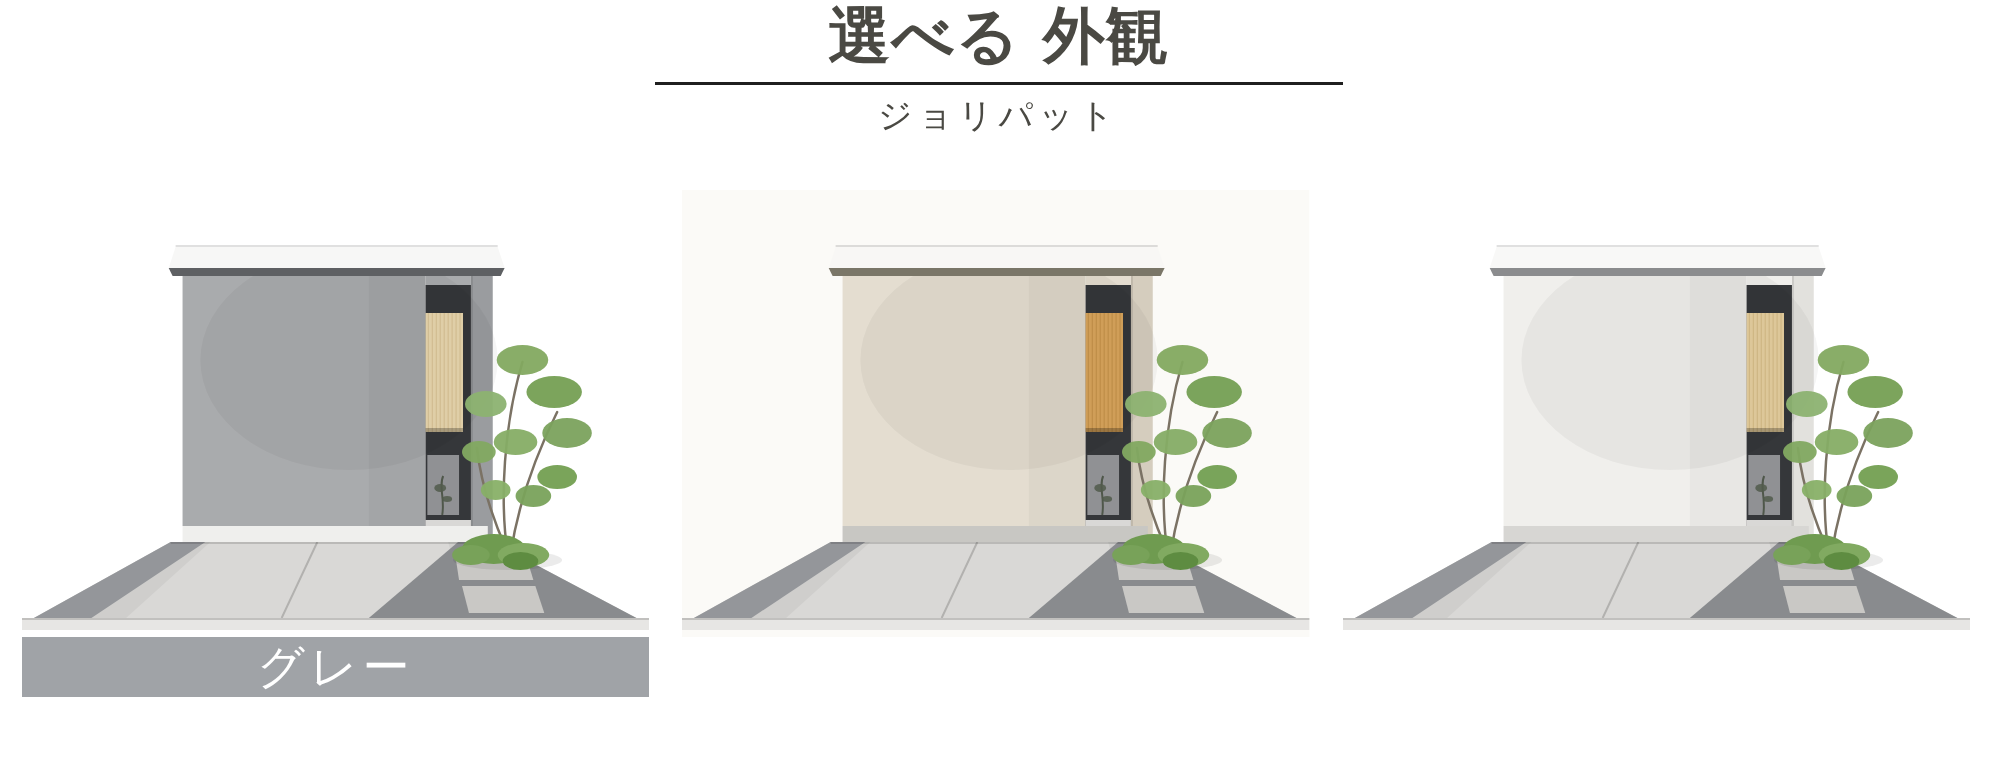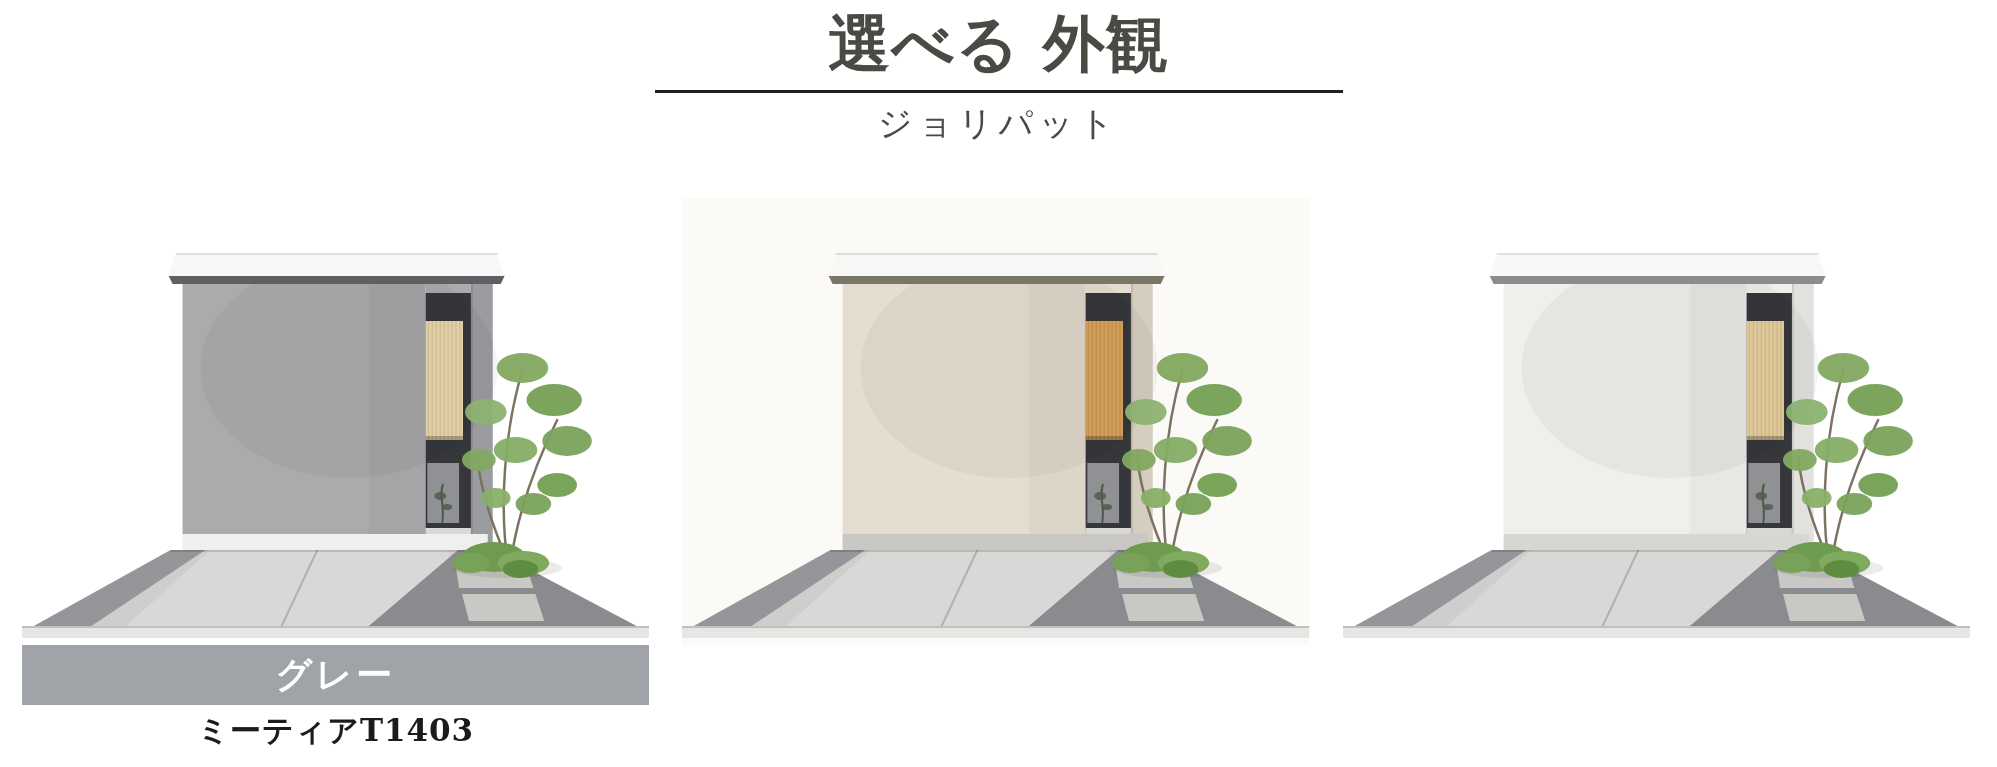--- a/index.html
+++ b/index.html
@@ -1,21 +1,21 @@
 <!DOCTYPE html>
 <html style="--background: #ffffff; --title-color: #4a4943; --divider-color: #1f1f1f; --product-text-color: #1b1b19; --swatch-text-color: #ffffff;"><head>
 <meta charset="utf-8">
 <style>
   html,body{margin:0;padding:0;}
   body{
     width:1997px;height:767px;overflow:hidden;
     background:var(--background,#ffffff);
     font-family:"DejaVu Serif","Liberation Serif",serif;
   }
-  .header{padding-top:8px;text-align:center;}
+  .header{text-align:center;}
   .title{
     margin:0;font-size:62px;line-height:1.15;font-weight:700;
     color:var(--title-color,#4a4943);letter-spacing:1px;
   }
   .divider{
     width:688px;height:3px;margin:11px auto 10px;
     background:var(--divider-color,#1f1f1f);
   }
   .subtitle{
     font-size:34px;line-height:1.2;font-weight:400;
@@ -28,21 +28,21 @@
   }
   .card{flex:1;min-width:0;}
   .photo{position:relative;height:447px;}
   .photo svg{position:absolute;inset:0;width:100%;height:100%;display:block;}
   .swatch{
     height:60px;display:flex;align-items:center;justify-content:center;
     background:var(--swatch,#999);
   }
   .swatch span{
     color:var(--swatch-text-color,#ffffff);
-    font-size:36px;font-weight:700;letter-spacing:0.10em;
+    font-size:47px;font-weight:400;letter-spacing:0.10em;
   }
   .product{
     text-align:center;margin-top:5px;
     font-size:31px;font-weight:700;letter-spacing:0.03em;
     color:var(--product-text-color,#1b1b19);
   }
 </style>
 </head>
 <body>
 
@@ -131,21 +131,20 @@
         <ellipse cx="506" cy="365" rx="26" ry="12" fill="#81aa61"></ellipse>
         <ellipse cx="453" cy="365" rx="19" ry="10" fill="#78a259"></ellipse>
         <ellipse cx="503" cy="371" rx="18" ry="9" fill="#5e8c41"></ellipse>
       </g>
     </g>
   </svg>
 </div>
     <div class="swatch">
       <span>グレー</span>
     </div>
-    <div class="product">ミーティアT1403</div>
   </div>
 
   <div class="card" style="--swatch: #b4a28a; --facade: #e4ddd0; --pillar: #d5cdbe; --roof: #f8f7f5; --roof-shadow: #7a7668; --wood: #d9a55c; --wood-line: #b17f39; --base: #c8c7c3; --photo-bg: #fbfaf7;">
     <div class="photo">
   <svg viewBox="0 0 633 447" preserveAspectRatio="none">
     <rect x="0" y="0" width="633" height="447" fill="var(--photo-bg)"></rect>
 
     <g>
       <polygon points="150,352 475,352 620,428 12,428" fill="#cfcecc"></polygon>
       <polygon points="150,352 12,428 70,428 185,352" fill="#94969a"></polygon>

